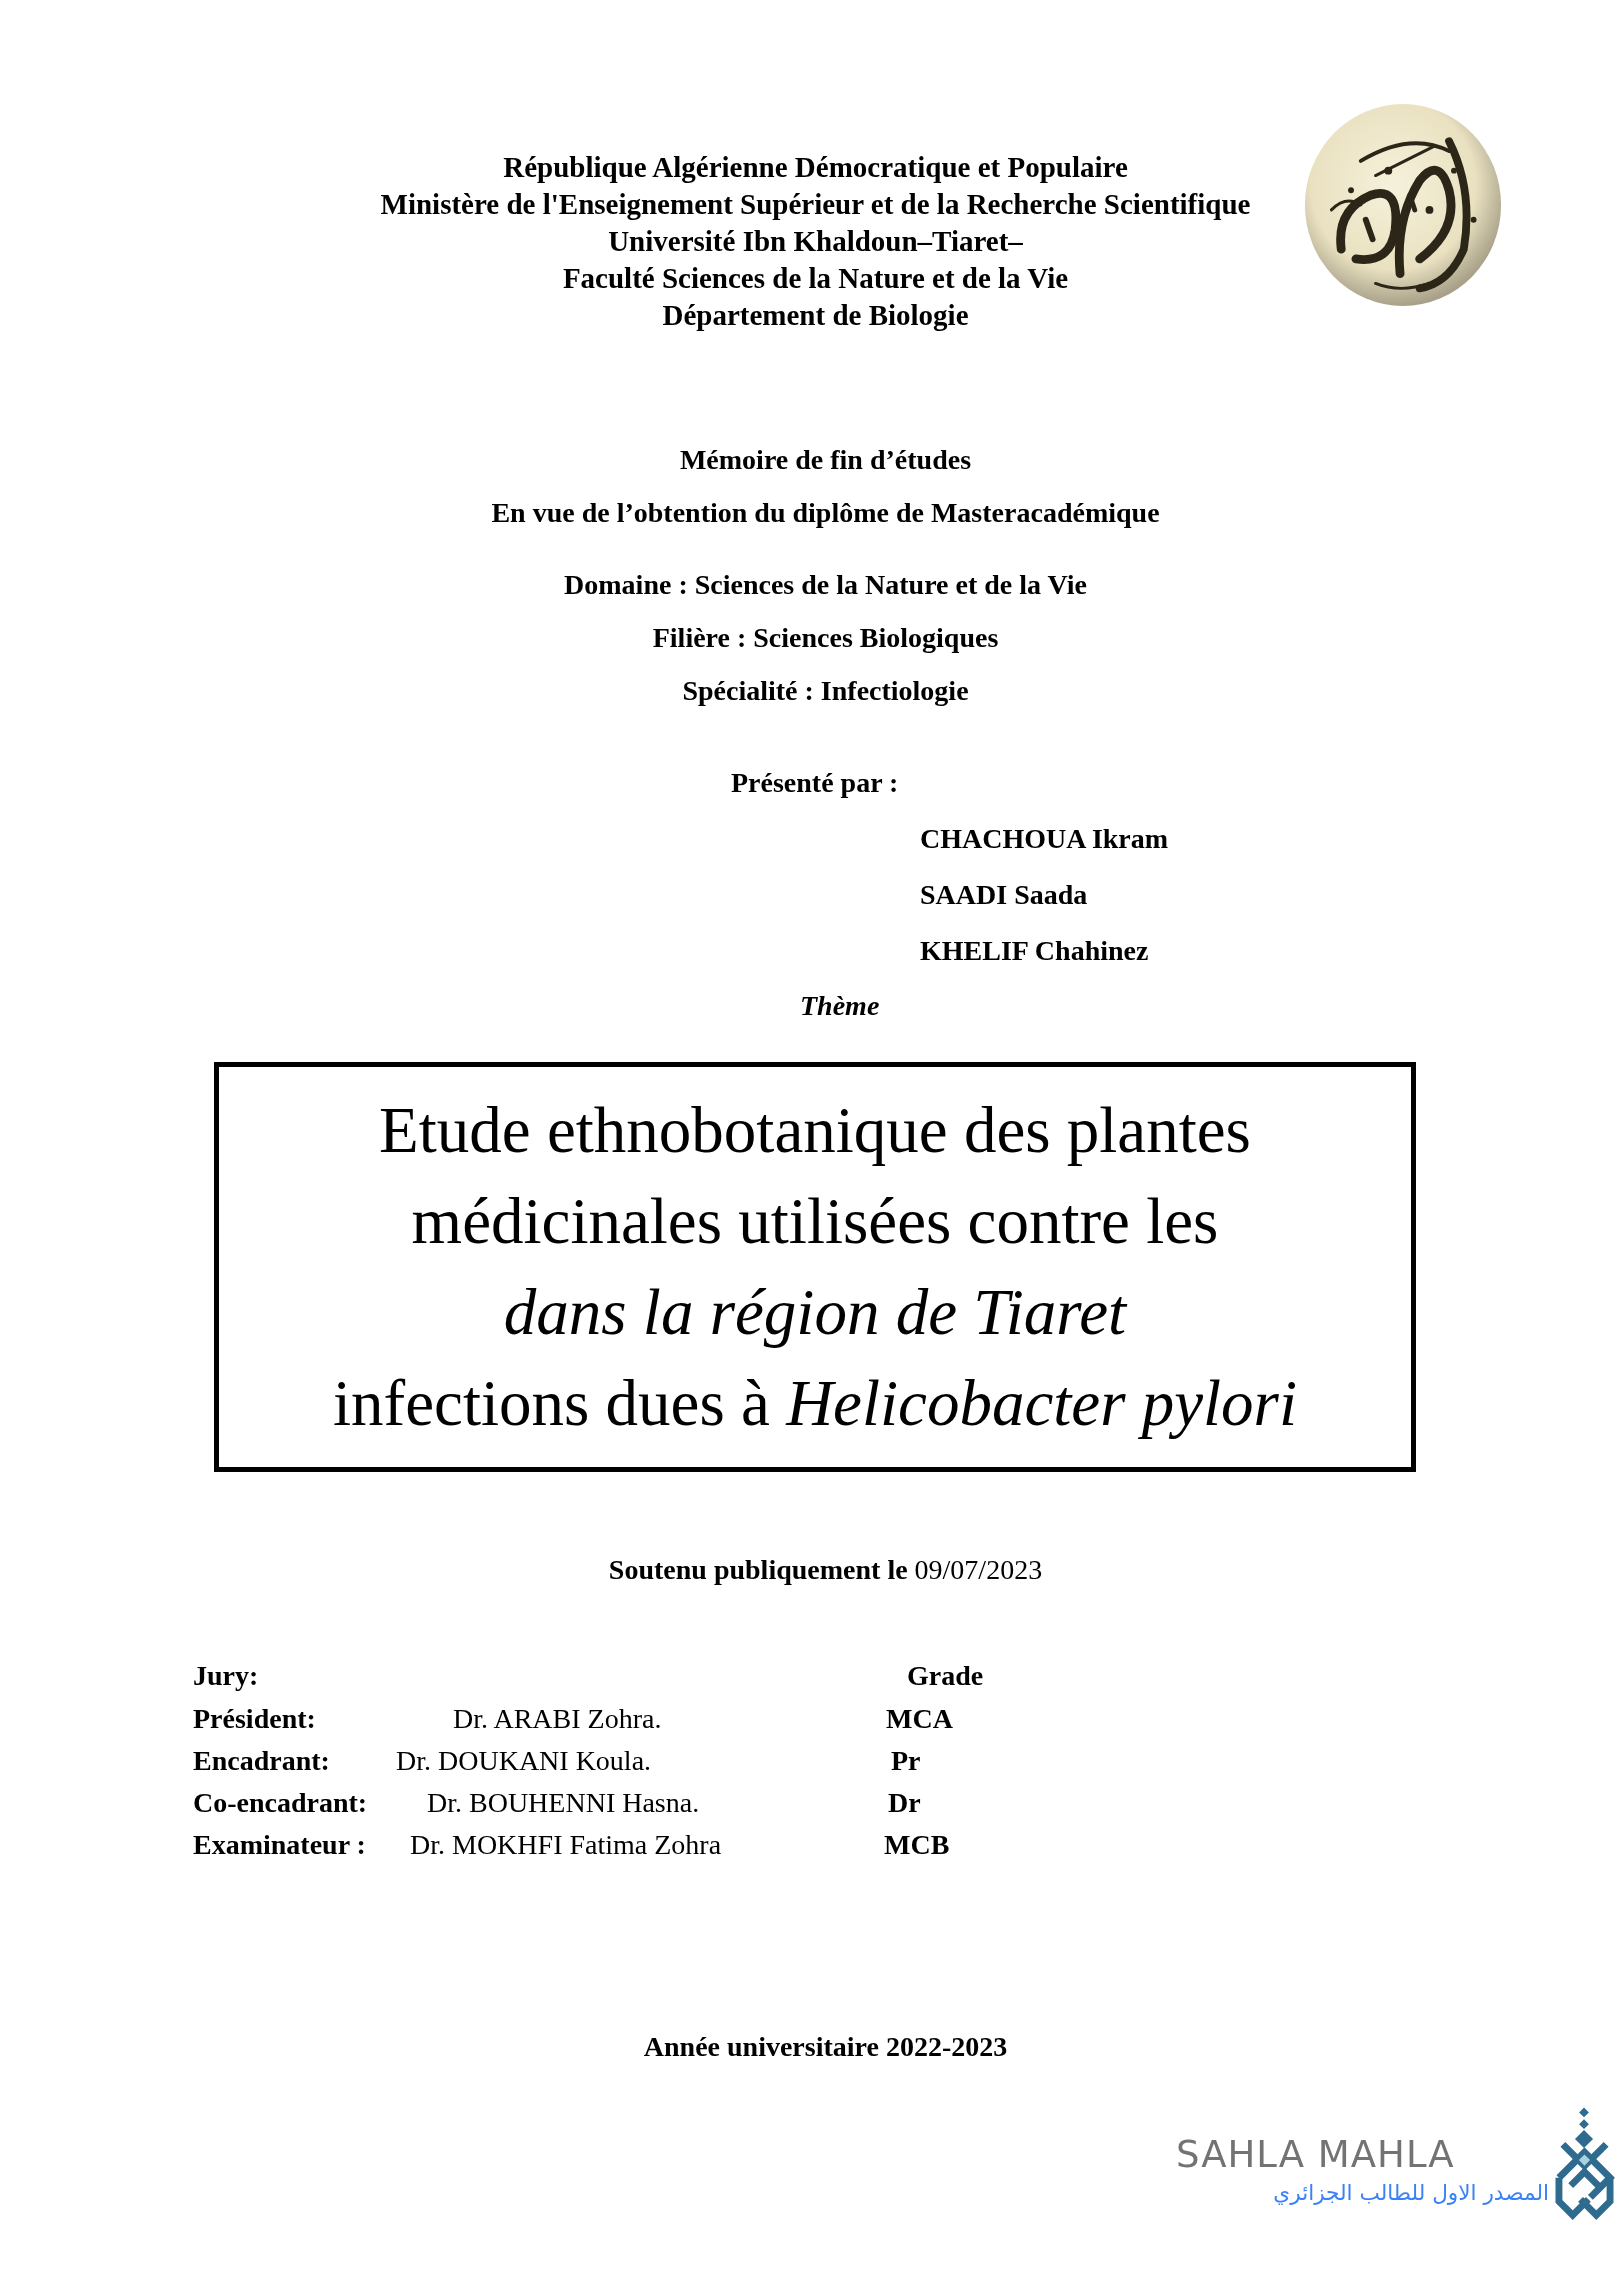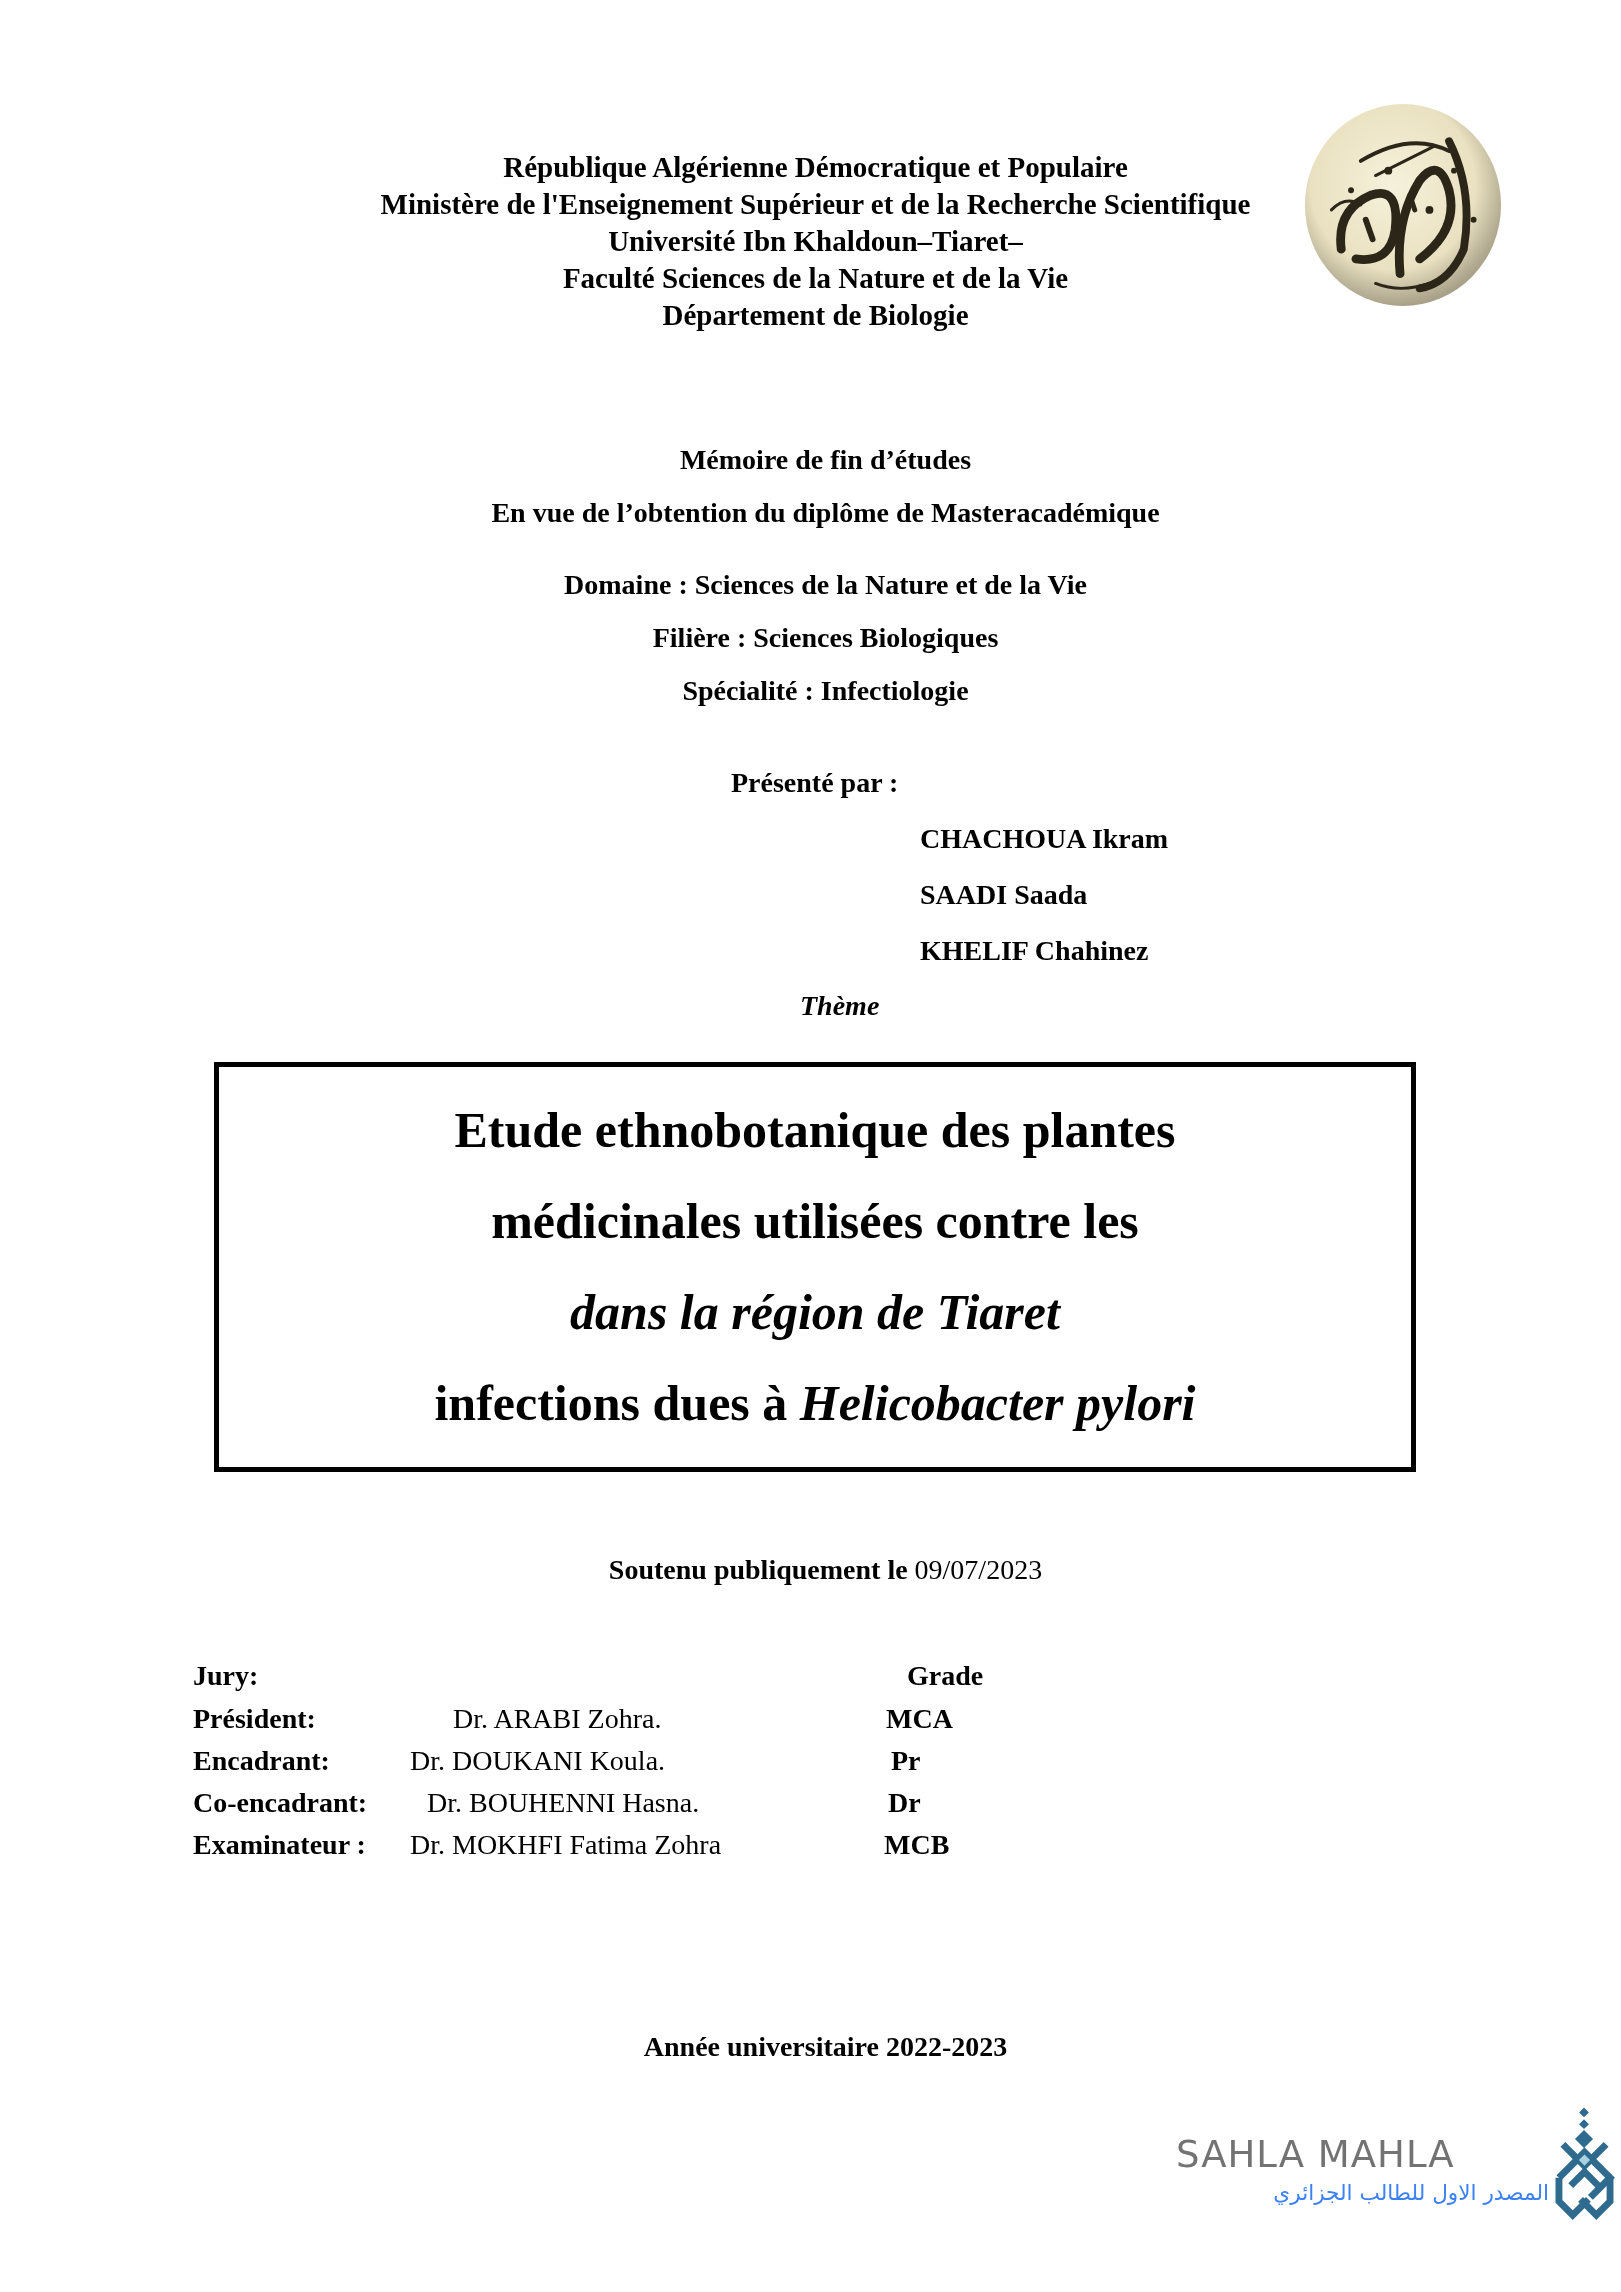--- a/index.html
+++ b/index.html
@@ -75,22 +75,22 @@
       height: 400px;
       border: 5.9px solid #000;
       box-sizing: content-box;
     }
     .title-text {
       position: absolute;
       left: 0;
       right: 0;
       top: 17.6px;
       text-align: center;
-      font-weight: bold;
-      font-size: 50px;
+      font-weight: normal;
+      font-size: 65px;
       line-height: 91px;
     }
     .title-text .ital { font-style: italic; }
 
     
     .defense {
       left: 0;
       width: 1651px;
       top: 1554px;
       text-align: center;
@@ -240,21 +240,21 @@
   <span class="role">Jury:</span>
   <span class="grade" style="left:688px;margin-left:26px;">Grade</span>
 </div>
 <div class="abs jury-row" style="top:1703px;">
   <span class="role">Président:</span>
   <span class="name" style="left:260px;">Dr. ARABI Zohra.</span>
   <span class="grade" style="left:693px;">MCA</span>
 </div>
 <div class="abs jury-row" style="top:1745px;">
   <span class="role">Encadrant:</span>
-  <span class="name" style="left:217px;">Dr. DOUKANI Koula.</span>
+  <span class="name" style="left:203px;">Dr. DOUKANI Koula.</span>
   <span class="grade" style="left:698px;">Pr</span>
 </div>
 <div class="abs jury-row" style="top:1787px;">
   <span class="role">Co-encadrant:</span>
   <span class="name" style="left:234px;text-align:center;">Dr. BOUHENNI Hasna.</span>
   <span class="grade" style="left:695px;">Dr</span>
 </div>
 <div class="abs jury-row" style="top:1829px;">
   <span class="role">Examinateur :</span>
   <span class="name" style="left:217px;">Dr. MOKHFI Fatima Zohra</span>

